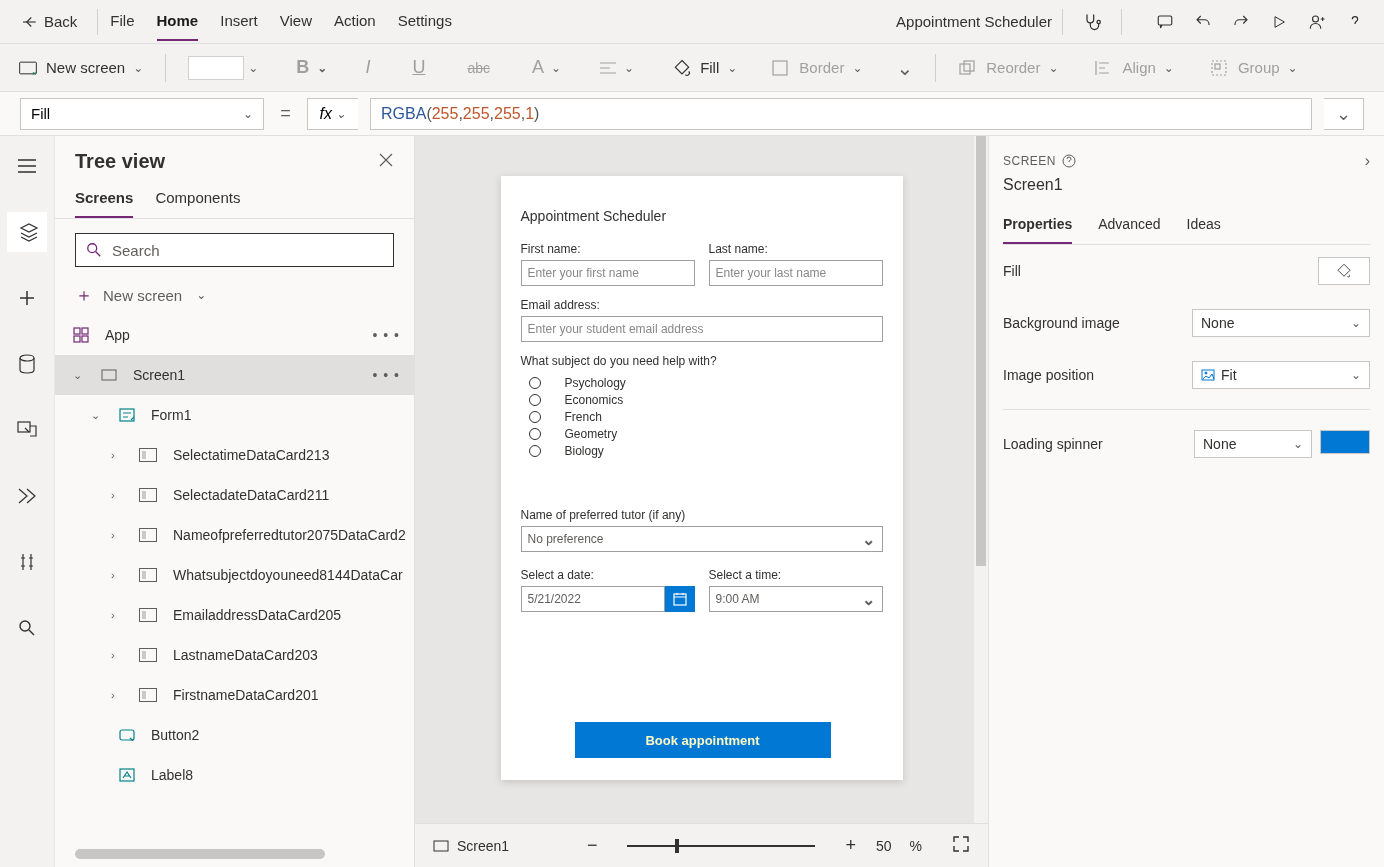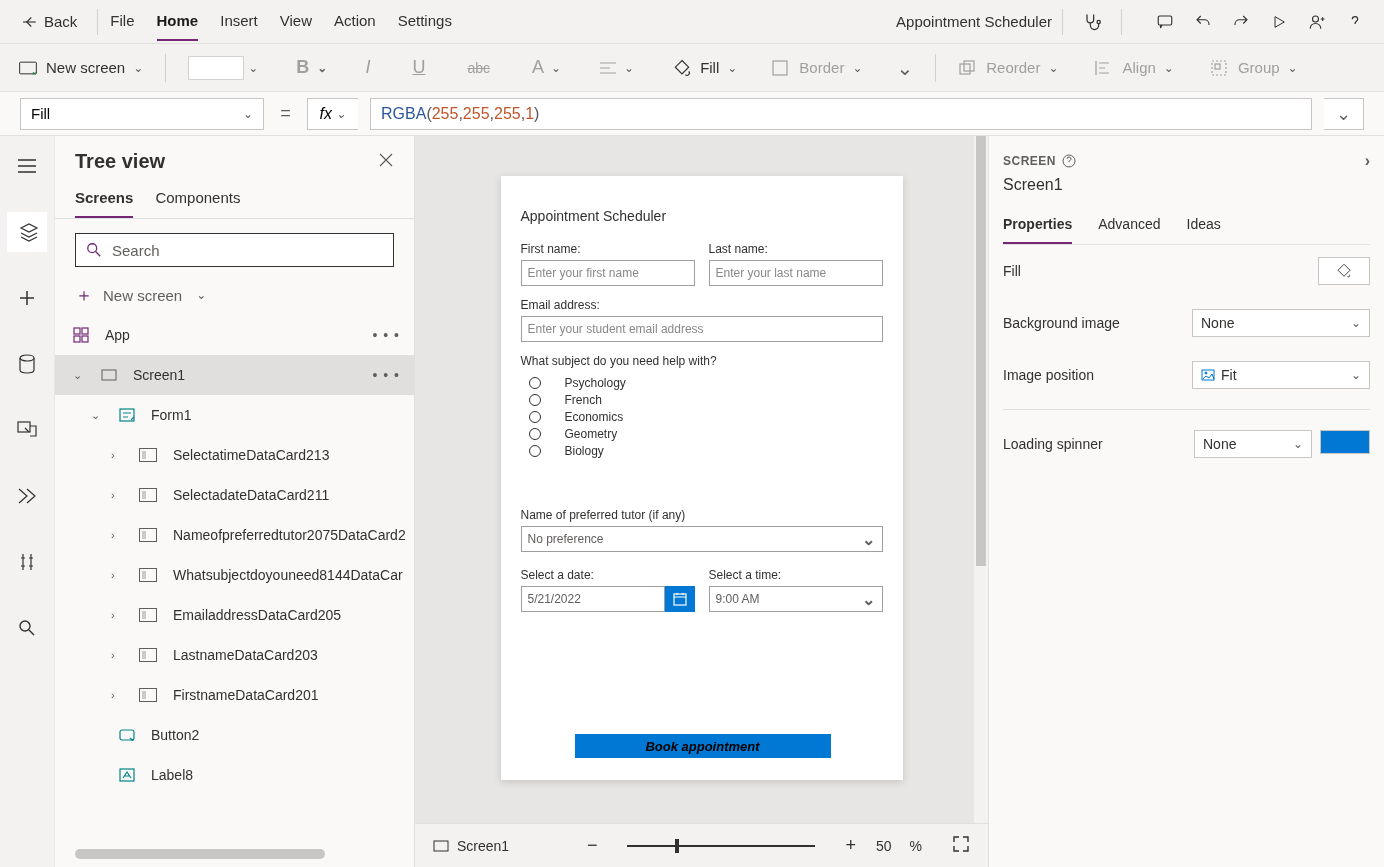--- a/index.html
+++ b/index.html
@@ -70,34 +70,34 @@
 .form-col { flex: 1; }
 .form-label { font-size: 12px; color: #323130; margin-bottom: 4px; display: block; }
 .form-input { width: 100%; height: 26px; border: 1px solid #a19f9d; padding: 0 6px; font-size: 12px; color: #605e5c; background: #fff; display: flex; align-items: center; }
 .form-input.placeholder { color: #888; }
 .radio-row { display: flex; align-items: center; gap: 24px; font-size: 12px; margin: 3px 0 3px 8px; }
 .radio-circle { width: 12px; height: 12px; border: 1px solid #323130; border-radius: 50%; }
 .datepicker { display: flex; }
 .datepicker .form-input { flex: 1; }
 .cal-btn { width: 30px; height: 26px; background: #0078d4; display: flex; align-items: center; justify-content: center; }
 .select-input { display: flex; justify-content: space-between; align-items: center; }
-.book-btn { position: absolute; bottom: 22px; left: 74px; width: 256px; height: 24px; background: #0078d4; color: #000000; font-size: 13px; font-weight: 600; display: flex; align-items: center; justify-content: center; font-style: italic; }
+.book-btn { position: absolute; bottom: 22px; left: 74px; width: 256px; height: 36px; background: #0078d4; color: #fef9c3; font-size: 13px; font-weight: 600; display: flex; align-items: center; justify-content: center; }
 .canvas-scroll { position: absolute; right: 0; top: 0; width: 14px; height: 100%; background: #f3f2f1; }
 .canvas-scroll-thumb { position: absolute; right: 2px; top: 0; width: 10px; height: 430px; background: #c8c6c4; }
 
 
 .statusbar { height: 44px; background: #f3f2f1; border-top: 1px solid #e0e0e0; display: flex; align-items: center; padding: 0 18px; gap: 14px; }
 .status-screen { display: flex; align-items: center; gap: 8px; font-size: 14px; color: #323130; }
 .zoom-slider { width: 188px; height: 2px; background: #323130; position: relative; margin: 0 10px; }
 .zoom-thumb { position: absolute; left: 48px; top: -6px; width: 4px; height: 14px; background: #323130; }
 .zoom-label { font-size: 14px; color: #323130; }
 
 
 .props-panel { width: 396px; background: #faf9f8; border-left: 1px solid #e0e0e0; display: flex; flex-direction: column; padding: 16px 14px 0; }
-.props-header { display: flex; justify-content: space-between; align-items: center; font-weight: bold; }
+.props-header { display: flex; justify-content: space-between; align-items: center; }
 .props-label { font-size: 12px; color: #605e5c; letter-spacing: 0.5px; display: flex; align-items: center; gap: 6px; }
 .props-name { font-size: 16px; margin-top: 6px; color: #323130; }
 .props-tabs { display: flex; gap: 26px; margin-top: 14px; border-bottom: 1px solid #e0e0e0; }
 .props-tab { font-size: 14px; padding: 8px 0 10px; color: #323130; cursor: pointer; }
 .props-tab.active { font-weight: 600; border-bottom: 2px solid #742774; }
 .prop-row { display: flex; align-items: center; justify-content: space-between; padding: 12px 0; font-size: 14px; color: #323130; }
 .prop-select-sm { width: 178px; height: 28px; border: 1px solid #c8c6c4; background: #fff; display: flex; align-items: center; justify-content: space-between; padding: 0 8px; font-size: 14px; }
 .fill-swatch { width: 52px; height: 28px; border: 1px solid #c8c6c4; background: #fff; display: flex; align-items: center; justify-content: center; }
 .spinner-color { width: 50px; height: 24px; background: #0078d4; border: 1px solid #c8c6c4; }
 .prop-divider { height: 1px; background: #e0e0e0; margin: 8px 0; }
@@ -453,25 +453,25 @@
             </div>
         </div>
         <div style="margin-bottom:50px">
           <span class="form-label" style="margin-bottom:8px">What subject do you need help with?</span>
           <div class="radio-row">
               <span class="radio-circle"></span>
               <span>Psychology</span>
             </div>
           <div class="radio-row">
               <span class="radio-circle"></span>
-              <span>French</span>
+              <span>Economics</span>
             </div>
           <div class="radio-row">
               <span class="radio-circle"></span>
-              <span>Economics</span>
+              <span>French</span>
             </div>
           <div class="radio-row">
               <span class="radio-circle"></span>
               <span>Geometry</span>
             </div>
           <div class="radio-row">
               <span class="radio-circle"></span>
               <span>Biology</span>
             </div>
         </div>

